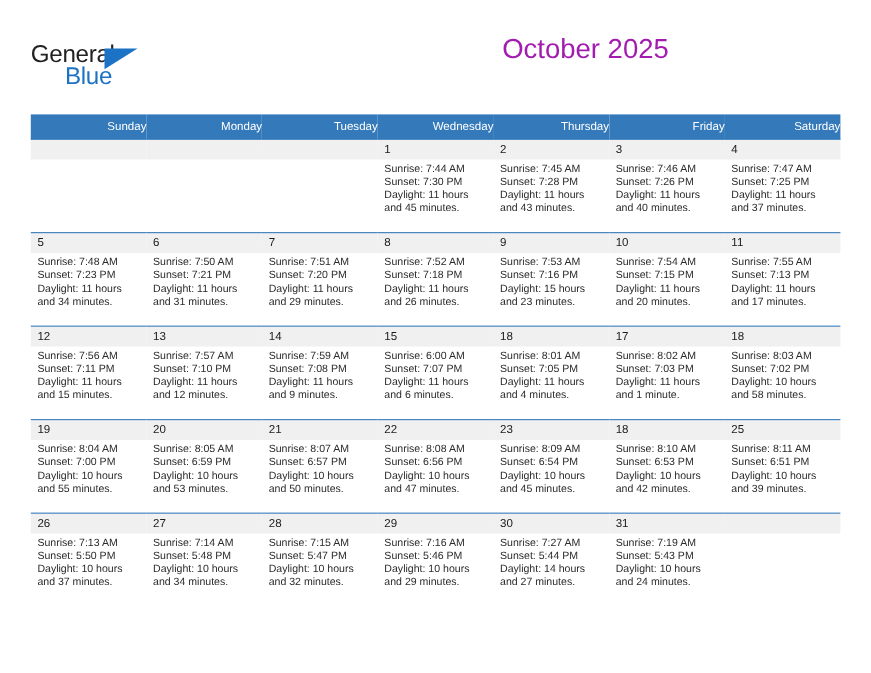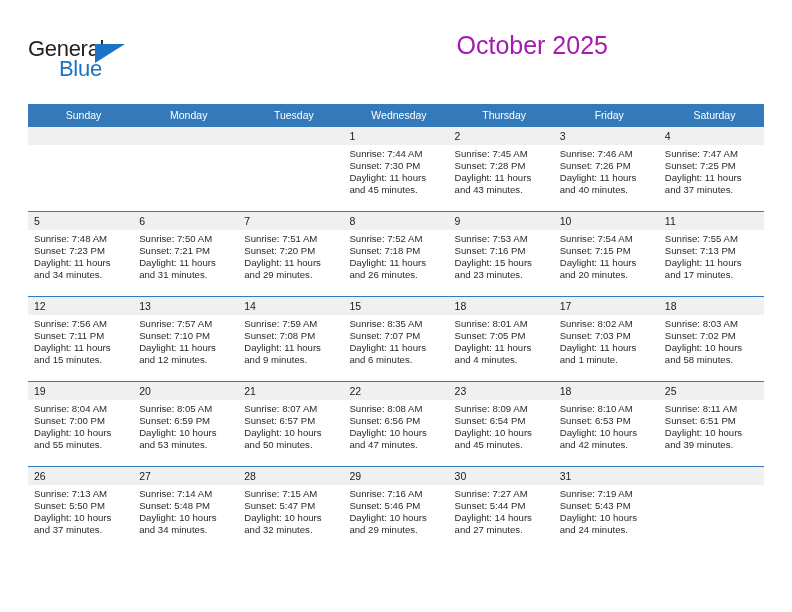--- a/index.html
+++ b/index.html
@@ -91,21 +91,21 @@
     top: 104px;
     width: 736px;
     border-collapse: collapse;
     table-layout: fixed;
   }
   .calendar th {
     background: #3479b9;
     color: #ffffff;
     font-weight: normal;
     font-size: 10.5px;
-    text-align: center;
+    text-align: right;
     padding: 5px 0 5px 6px;
     height: 12px;
     border: none;
   }
   .calendar td {
     vertical-align: top;
     padding: 0;
     border: none;
     border-top: 1px solid #3479b9;
     height: 84px;
@@ -332,21 +332,21 @@
                 <div>Sunrise: 7:59 AM</div>
                 <div>Sunset: 7:08 PM</div>
                 <div class="daylight-line">Daylight: 11 hours and 9 minutes.</div>
               </div>
             </div>
           </td>
           <td>
             <div class="cell-inner">
               <span class="daynum">15</span>
               <div class="detail">
-                <div>Sunrise: 8:35 AM</div>
+                <div>Sunrise: 6:00 AM</div>
                 <div>Sunset: 7:07 PM</div>
                 <div class="daylight-line">Daylight: 11 hours and 6 minutes.</div>
               </div>
             </div>
           </td>
           <td>
             <div class="cell-inner">
               <span class="daynum">18</span>
               <div class="detail">
                 <div>Sunrise: 8:01 AM</div>

